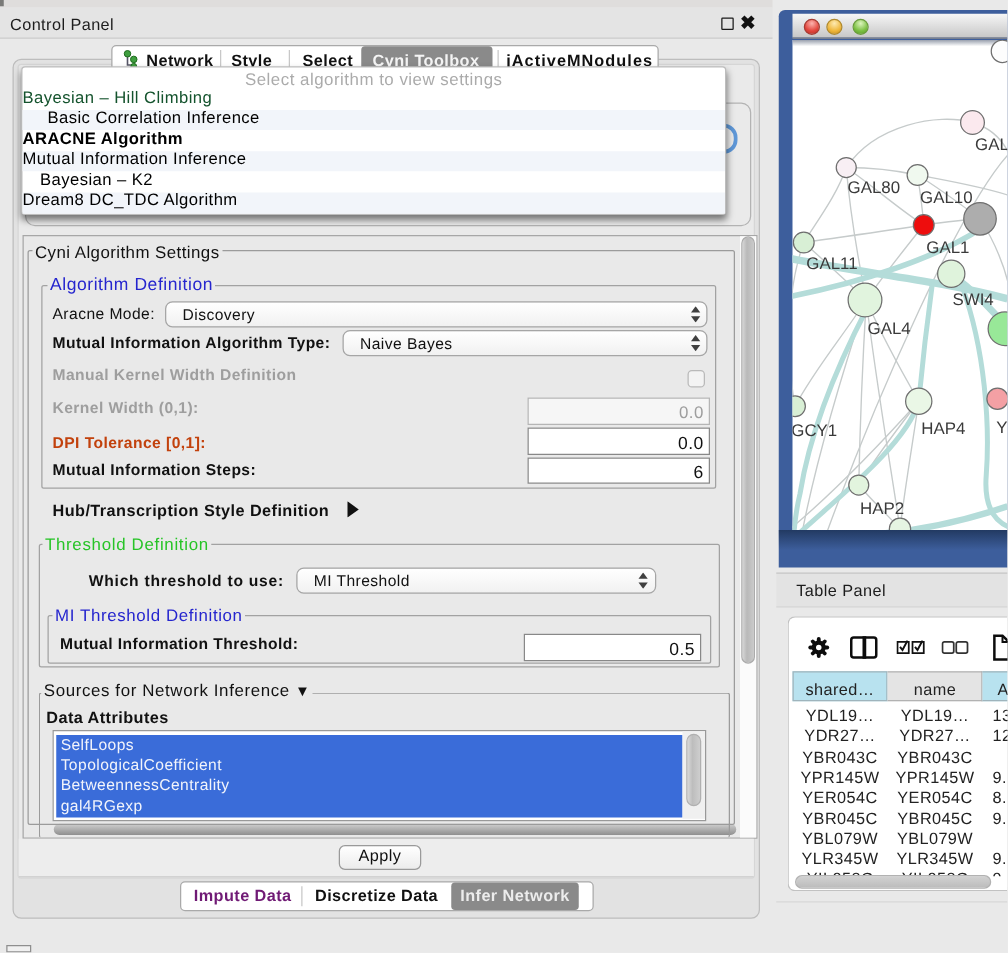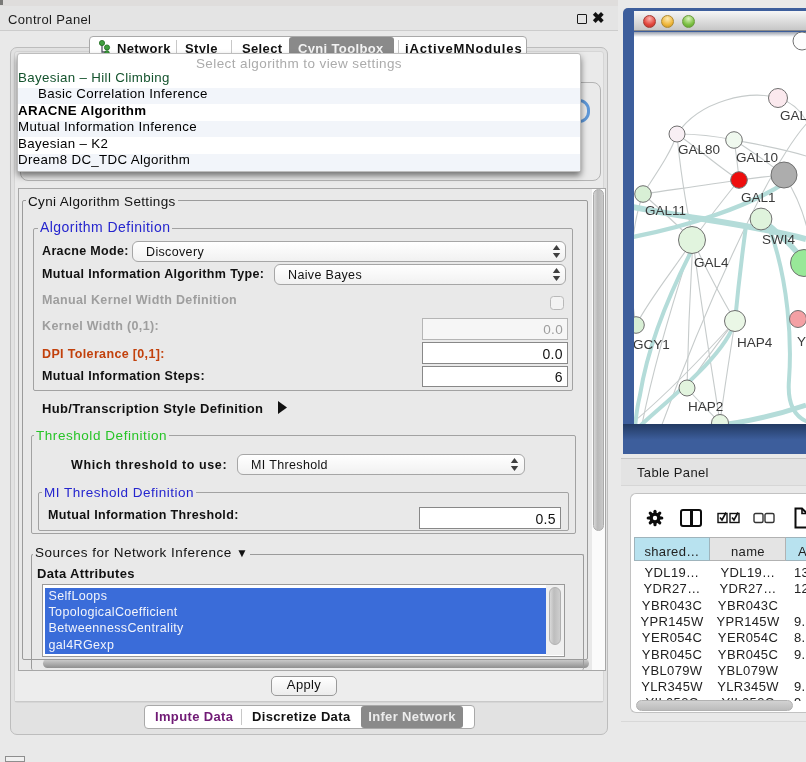--- a/index.html
+++ b/index.html
@@ -46,21 +46,21 @@
 <div class="abs" style="left:593px;top:189px;width:11px;height:342px;background:linear-gradient(90deg,#d6d6d6,#b9b9b9 40%,#c9c9c9);border:1px solid #ababab;border-radius:6px;"></div>
 
 <div class="abs" style="left:43px;top:659px;width:546px;height:9px;background:linear-gradient(#d0d0d0,#8f8f8f);border-radius:4.5px;"></div>
 
 <div class="abs" style="left:22px;top:200px;width:566px;height:460px;border:1px solid #9b9b9b;border-radius:2px;"></div>
 <div class="lbl" style="left:26px;top:193.5px;font-size:13.5px;letter-spacing:0.35px;color:#111;background:#e9e9e9;padding:0 2px;">Cyni Algorithm Settings</div>
 
 <div class="abs" style="left:33px;top:228px;width:540px;height:163px;border:1px solid #a2a2a2;border-radius:2px;"></div>
 <div class="lbl" style="left:38px;top:219px;font-size:14px;letter-spacing:0.45px;color:#2525ce;background:#e9e9e9;padding:0 2px;">Algorithm Definition</div>
 
-<div class="lbl" style="left:42px;top:244px;font-size:12.5px;font-weight:bold;color:#111;">Aracne Mode:</div>
+<div class="lbl" style="left:42px;top:244px;font-size:12.5px;font-weight:normal;color:#111;">Aracne Mode:</div>
 <div class="abs combo" style="left:132px;top:241px;width:434px;height:21px;background:linear-gradient(#ffffff,#f1f1f1);border:1px solid #a6a6a6;border-radius:6px;"></div>
 <div class="lbl" style="left:146px;top:245px;font-size:12.5px;color:#111;">Discovery</div>
 <svg class="abs" style="left:552px;top:245px;" width="9" height="13" viewBox="0 0 9 13">
   <path d="M4.5 0 L8.2 5 L0.8 5 Z" fill="#3f3f3f"></path>
     <path d="M4.5 13 L8.2 8 L0.8 8 Z" fill="#3f3f3f"></path>
 </svg>
 
 <div class="lbl" style="left:42px;top:267px;font-size:12.5px;font-weight:bold;color:#111;">Mutual Information Algorithm Type:</div>
 <div class="abs combo" style="left:274px;top:264px;width:292px;height:21px;background:linear-gradient(#ffffff,#f1f1f1);border:1px solid #a6a6a6;border-radius:6px;"></div>
 <div class="lbl" style="left:288px;top:268px;font-size:12.5px;color:#111;">Naive Bayes</div>
@@ -138,21 +138,21 @@
 
 <div class="abs" style="left:17px;top:53px;width:564px;height:119px;background:#ffffff;border:1px solid #bdbdbd;border-radius:3px;box-shadow:0 4px 6px rgba(0,0,0,0.5);"></div>
 <div class="abs" style="left:18px;top:87.8px;width:562px;height:16.5px;background:#f2f5fa;"></div>
 <div class="abs" style="left:18px;top:120.8px;width:562px;height:16.5px;background:#f2f5fa;"></div>
 <div class="abs" style="left:18px;top:153.8px;width:562px;height:17.2px;background:#f2f5fa;"></div>
 <div class="lbl" style="left:17px;top:56px;width:564px;text-align:center;font-size:13.5px;color:#ababab;letter-spacing:0.4px;">Select algorithm to view settings</div>
 <div class="lbl" style="left:18px;top:69.5px;font-size:13.3px;color:#14532d;">Bayesian – Hill Climbing</div>
 <div class="lbl" style="left:18px;top:86px;font-size:13.3px;color:#000;margin-left:20px;">Basic Correlation Inference</div>
 <div class="lbl" style="left:18px;top:102.5px;font-size:13.3px;font-weight:bold;color:#000;">ARACNE Algorithm</div>
 <div class="lbl" style="left:18px;top:119px;font-size:13.3px;color:#000;">Mutual Information Inference</div>
-<div class="lbl" style="left:18px;top:135.5px;font-size:13.3px;color:#000;">Bayesian – K2</div>
+<div class="lbl" style="left:18px;top:135.5px;font-size:13.3px;color:#000;padding-left:14px;">Bayesian – K2</div>
 <div class="lbl" style="left:18px;top:152px;font-size:13.3px;color:#000;">Dream8 DC_TDC Algorithm</div>
 
 <div class="abs" style="left:623px;top:8px;width:183px;height:446px;background:#3d5e9c;border-top-left-radius:5px;"></div>
 <div class="abs" style="left:623px;top:424px;width:183px;height:16px;background:linear-gradient(rgba(12,28,50,0.55),rgba(12,28,50,0));"></div>
 <div class="abs" style="left:634px;top:11px;width:172px;height:20px;background:linear-gradient(#f6f6f6,#c7c7c7);border-bottom:1px solid #8a8a8a;"></div>
 <div class="abs" style="left:643px;top:14.5px;width:13px;height:13px;border-radius:50%;background:radial-gradient(circle at 50% 25%,#fcb3ae,#e2463d 60%,#b33228);border:0.5px solid #a53b33;"></div>
 <div class="abs" style="left:660.5px;top:14.5px;width:13px;height:13px;border-radius:50%;background:radial-gradient(circle at 50% 25%,#fdeab2,#efb73b 60%,#c28c22);border:0.5px solid #b08a2e;"></div>
 <div class="abs" style="left:681.5px;top:14.5px;width:13px;height:13px;border-radius:50%;background:radial-gradient(circle at 50% 25%,#dcf4bd,#7cc043 60%,#579b28);border:0.5px solid #6b9c3e;"></div>
 
 <svg class="abs" style="left:634px;top:32px;background:#ffffff;" width="172" height="392" viewBox="634 32 172 392">

